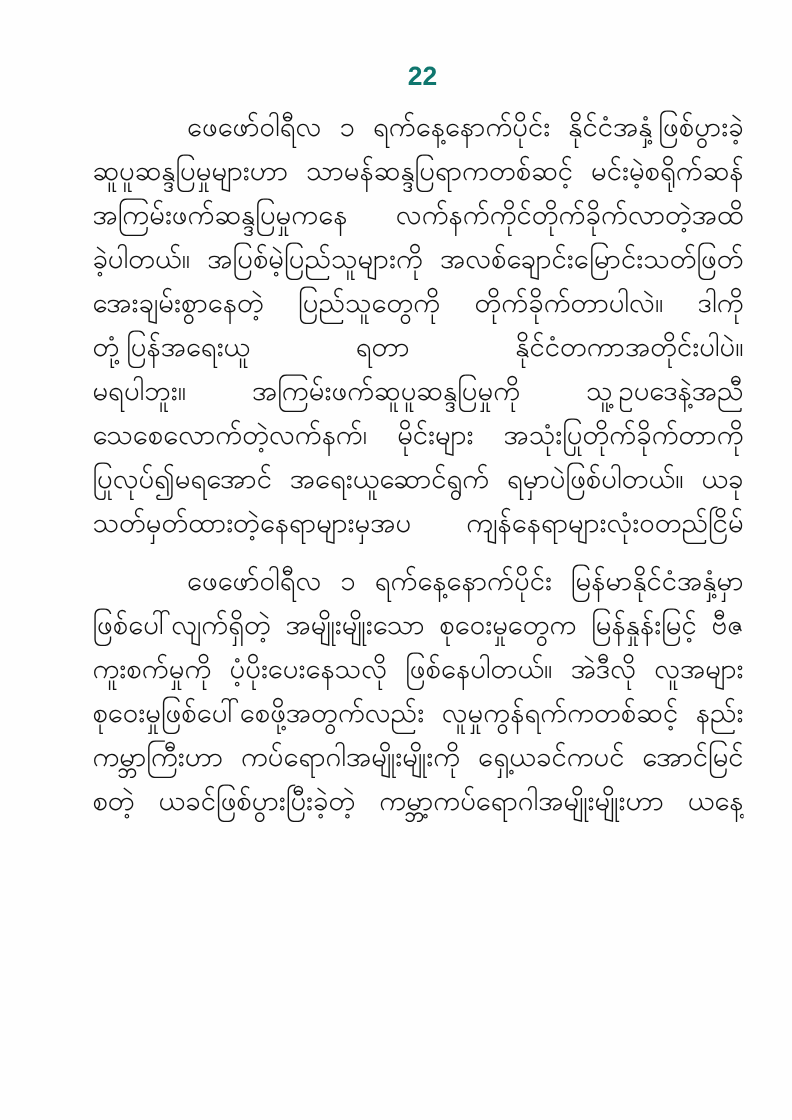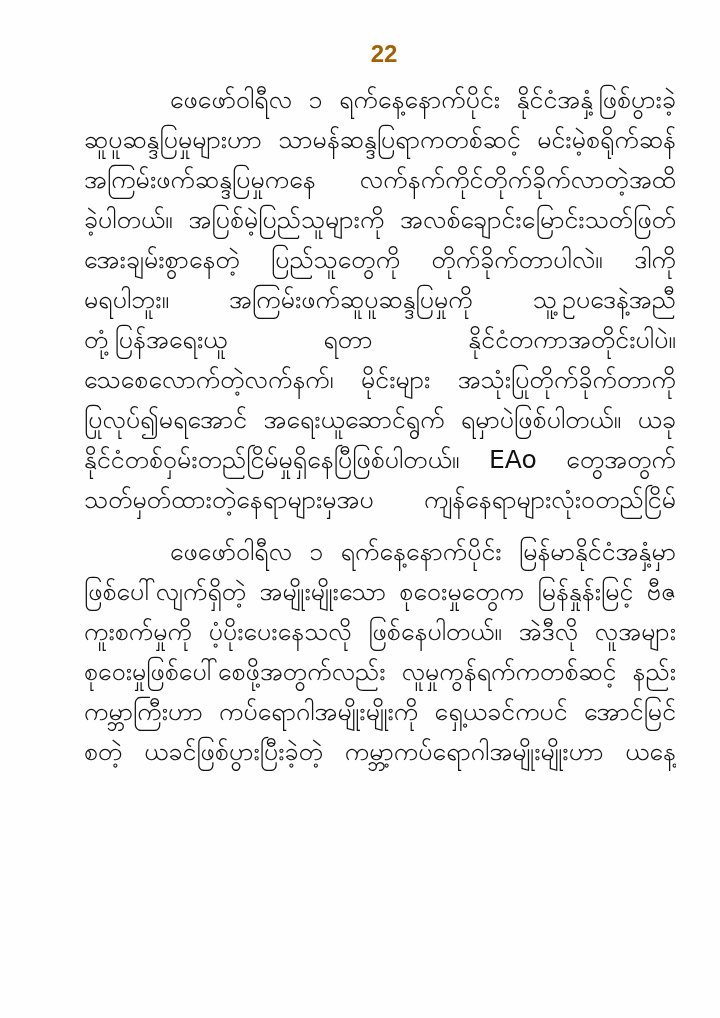--- a/index.html
+++ b/index.html
@@ -11,39 +11,38 @@
     position: relative;
     width: 720px;
     height: 1018px;
     background: #fefefe;
     color: #121212;
     font-family: "DejaVu Sans", sans-serif;
     overflow: hidden;
     box-sizing: border-box;
   }
   .page-number {
-    margin-top: 40px;
+    margin-top: 56px;
     width: 600px;
     margin-left: 84px;
     text-align: center;
     font-family: "Liberation Sans", sans-serif;
     font-weight: 700;
     font-size: 24px;
     line-height: 28px;
-    color: #a16207;
+    color: #0f766e;
   }
   .text-block {
     margin: 12px 44px 0 84px; 
   }
   .paragraph {
     margin: 0;
   }
   .paragraph + .paragraph {
     margin-top: 12px;
-    font-family: Liberation Serif, serif;
   }
   .line {
     font-size: 25px;
     line-height: 40px;
     height: 40px;
     overflow: hidden;
     text-align: justify;
     text-align-last: justify;
     -moz-text-align-last: justify;
     word-spacing: 2px;
@@ -64,25 +63,24 @@
   <div class="page-number">22</div>
 
   <div class="text-block">
 
     <div class="paragraph">
       <div class="line indent">ဖေဖော်ဝါရီလ ၁ ရက်နေ့နောက်ပိုင်း နိုင်ငံအနှံ့ဖြစ်ပွားခဲ့တဲ့</div>
       <div class="line">ဆူပူဆန္ဒပြမှုများဟာ သာမန်ဆန္ဒပြရာကတစ်ဆင့် မင်းမဲ့စရိုက်ဆန်စွာ</div>
       <div class="line">အကြမ်းဖက်ဆန္ဒပြမှုကနေ လက်နက်ကိုင်တိုက်ခိုက်လာတဲ့အထိ ဖြစ်လာ</div>
       <div class="line">ခဲ့ပါတယ်။ အပြစ်မဲ့ပြည်သူများကို အလစ်ချောင်းမြောင်းသတ်ဖြတ်မှုတွေ</div>
       <div class="line">အေးချမ်းစွာနေတဲ့ ပြည်သူတွေကို တိုက်ခိုက်တာပါလဲ။ ဒါကို လက်ခံလို့</div>
+      <div class="line">တုံ့ပြန်အရေးယူ ရတာ နိုင်ငံတကာအတိုင်းပါပဲ။</div>
       <div class="line">မရပါဘူး။ အကြမ်းဖက်ဆူပူဆန္ဒပြမှုကို သူ့ဥပဒေနဲ့အညီ</div>
-      <div class="line">တုံ့ပြန်အရေးယူ ရတာ နိုင်ငံတကာအတိုင်းပါပဲ။</div>
       <div class="line">သေစေလောက်တဲ့လက်နက်၊ မိုင်းများ အသုံးပြုတိုက်ခိုက်တာကိုလည်း</div>
       <div class="line">ပြုလုပ်၍မရအောင် အရေးယူဆောင်ရွက် ရမှာပဲဖြစ်ပါတယ်။ ယခုအခါ</div>
-      <div class="line">နိုင်ငံတစ်ဝှမ်းတည်ငြိမ်မှုရှိနေပြီဖြစ်ပါတယ်။ EAo တွေအတွက်</div>
       <div class="line">သတ်မှတ်ထားတဲ့နေရာများမှအပ ကျန်နေရာများလုံးဝတည်ငြိမ်အေးချမ်းရေး</div>
     </div>
 
     <div class="paragraph">
       <div class="line indent">ဖေဖော်ဝါရီလ ၁ ရက်နေ့နောက်ပိုင်း မြန်မာနိုင်ငံအနှံ့မှာ</div>
       <div class="line">ဖြစ်ပေါ်လျက်ရှိတဲ့ အမျိုးမျိုးသော စုဝေးမှုတွေက မြန်နှုန်းမြင့် ဗီဇကွဲ</div>
       <div class="line">ကူးစက်မှုကို ပံ့ပိုးပေးနေသလို ဖြစ်နေပါတယ်။ အဲဒီလို လူအများ</div>
       <div class="line">စုဝေးမှုဖြစ်ပေါ်စေဖို့အတွက်လည်း လူမှုကွန်ရက်ကတစ်ဆင့် နည်းလမ်း</div>
       <div class="line">ကမ္ဘာကြီးဟာ ကပ်ရောဂါအမျိုးမျိုးကို ရှေ့ယခင်ကပင် အောင်မြင်စွာ</div>
       <div class="line">စတဲ့ ယခင်ဖြစ်ပွားပြီးခဲ့တဲ့ ကမ္ဘာ့ကပ်ရောဂါအမျိုးမျိုးဟာ ယနေ့ခေတ်</div>

